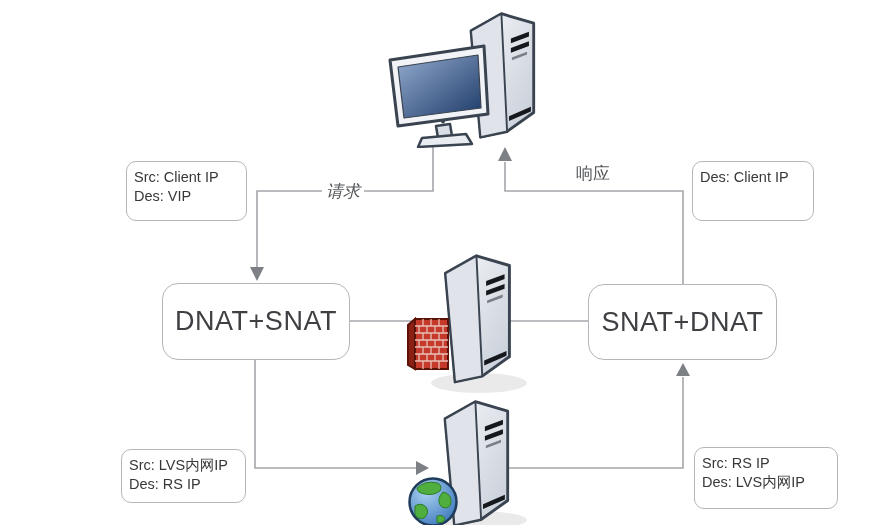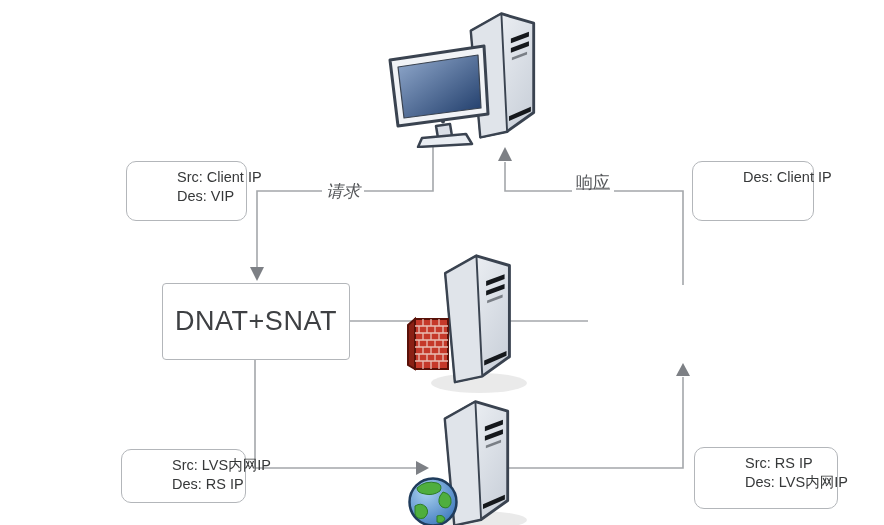--- a/index.html
+++ b/index.html
@@ -7,39 +7,39 @@
     position:relative;width:884px;height:525px;background:#ffffff;
     overflow:hidden;font-family:"Liberation Sans","DejaVu Sans",sans-serif;
   }
   #connectors{position:absolute;left:0;top:0;width:884px;height:525px;z-index:1;}
   .icon{position:absolute;z-index:2;}
   .tag{
     position:absolute;z-index:3;box-sizing:border-box;background:#fff;
     border:1.5px solid #b3b6ba;border-radius:10px;padding:6px 7px 4px 7px;
     font-size:14.5px;line-height:19px;color:#363839;white-space:nowrap;
   }
-  .tag span{display:block;margin-left:43px;}
+  .tag span{display:block;}
   .node{
     position:absolute;z-index:3;box-sizing:border-box;background:#fff;
-    border:1.5px solid #b3b6ba;border-radius:4px;
+    border:1.5px solid #b3b6ba;border-radius:16px;
     display:flex;align-items:center;justify-content:center;
     font-size:27px;letter-spacing:.5px;color:#3e4043;
   }
   .edge-label{
     position:absolute;z-index:3;transform:translate(-50%,-50%);
     background:#fff;padding:1px 4px;font-size:17px;color:#55575a;white-space:nowrap;
   }
   #node-left{left:162px;top:283px;width:188px;height:77px;}
   #node-right{left:588px;top:284px;width:189px;height:76px;}
   #tag-tl{left:126px;top:161px;width:121px;height:60px;}
   #tag-tr{left:692px;top:161px;width:122px;height:60px;}
   #tag-bl{left:121px;top:449px;width:125px;height:54px;}
   #tag-br{left:694px;top:447px;width:144px;height:62px;}
   #edge-request{left:343px;top:191px;font-style:italic;}
-  #edge-response{left:593px;top:182px;text-decoration:underline;}
+  #edge-response{left:593px;top:173px;}
   #icon-client{left:388px;top:8px;}
   #icon-director{left:404px;top:250px;}
   #icon-realserver{left:404px;top:398px;}
 </style>
 </head>
 <body>
 
 <div id="stage">
 
   <svg width="0" height="0" style="position:absolute" aria-hidden="true">
@@ -131,20 +131,23 @@
         <path d="M36,16 Q45,18 44,27 Q42,34 35,31 Q30,27 33,20 Z"></path>
         <path d="M8,30 Q14,26 19,31 Q23,37 17,42 Q10,44 8,38 Z"></path>
         <path d="M30,40 Q36,38 38,43 Q36,48 30,46 Z"></path>
       </g>
     </g>
   </svg>
 
   <div id="node-left" class="node">
     <span>DNAT+SNAT</span>
   </div>
+  <div id="node-right" class="node">
+    <span>SNAT+DNAT</span>
+  </div>
 
   <div id="tag-tl" class="tag">
     <span>Src: Client IP</span>
     <span>Des: VIP</span>
   </div>
   <div id="tag-tr" class="tag">
     <span>Des: Client IP</span>
   </div>
   <div id="tag-bl" class="tag">
     <span>Src: LVS内网IP</span>

